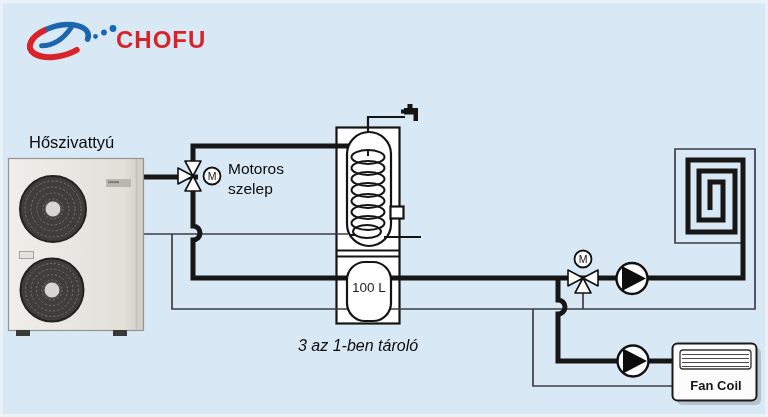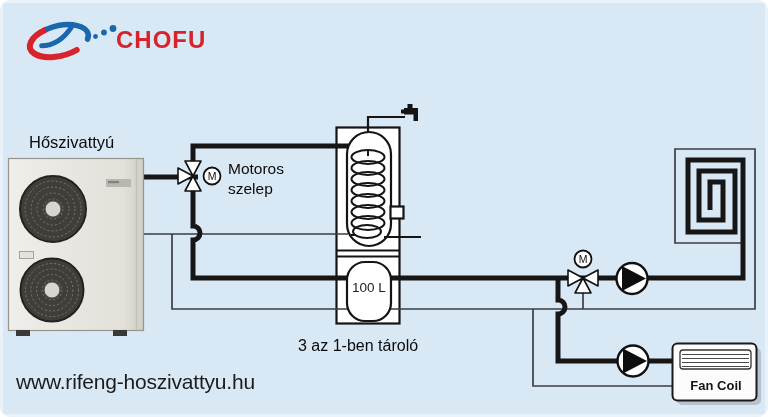--- a/index.html
+++ b/index.html
@@ -2,38 +2,37 @@
 <html style="--background: #d9e8f5; --pipe: #161616; --pipe-thin: #3d3d47; --brand-red: #d8232a; --brand-blue: #1b67ae; --label: #0b0b0b;"><head>
 <meta charset="utf-8">
 <style>
   html,body{margin:0;padding:0;}
   #stage{
     position:relative;
     width:768px;height:417px;
     background:var(--background,#d9e8f5);
     overflow:hidden;
     font-family:"Liberation Sans", sans-serif;
-    border-radius:11px;
   }
   #stage::after{
     content:"";position:absolute;inset:0;
     border:3px solid rgba(255,255,255,.45);
     pointer-events:none;
   }
   .abs{position:absolute;}
   .lbl{
     position:absolute;color:var(--label,#0b0b0b);
     font-family:"Liberation Sans", sans-serif;
     white-space:nowrap;
   }
   .lbl-heatpump{left:29px;top:133px;font-size:16.5px;}
   .lbl-motor{left:228px;top:159px;font-size:15.5px;line-height:20px;white-space:pre-line;}
   .lbl-aux{left:408px;top:204px;font-size:15.5px;}
   .lbl-tankvol{left:347px;top:280px;width:44px;text-align:center;font-size:13.5px;color:#222;}
-  .lbl-tankcap{left:298px;top:337px;font-size:16px;}
+  .lbl-tankcap{left:298px;top:337px;font-size:16px;font-style:italic;}
   .lbl-fancoil{left:674px;top:378px;width:84px;text-align:center;font-size:13px;font-weight:bold;color:#151515;}
   .lbl-url{left:16px;top:370px;font-size:21px;letter-spacing:-0.2px;color:#1c1c1c;}
   .brand-text{
     position:absolute;left:116px;top:26px;
     font-size:24px;font-weight:bold;letter-spacing:1px;
     color:var(--brand-red,#d8232a);
   }
   svg{position:absolute;left:0;top:0;}
   .pipe{stroke:var(--pipe,#161616);fill:none;stroke-width:5;}
   .pipe-thin{stroke:var(--pipe-thin,#3d3d47);fill:none;stroke-width:1.7;}
@@ -180,15 +179,14 @@
       <rect x="113" y="330" width="14" height="6" fill="#3a3936"></rect>
     </g>
   </svg>
 
   <div class="lbl lbl-heatpump">Hőszivattyú</div>
   <div class="lbl lbl-motor">Motoros
 szelep</div>
   <div class="lbl lbl-tankvol">100 L</div>
   <div class="lbl lbl-tankcap">3 az 1-ben tároló</div>
   <div class="lbl lbl-fancoil">Fan Coil</div>
-  <div class="lbl lbl-url">www.rifeng-hoszivattyu.hu</div>
 
 </div>
 
 </body></html>

